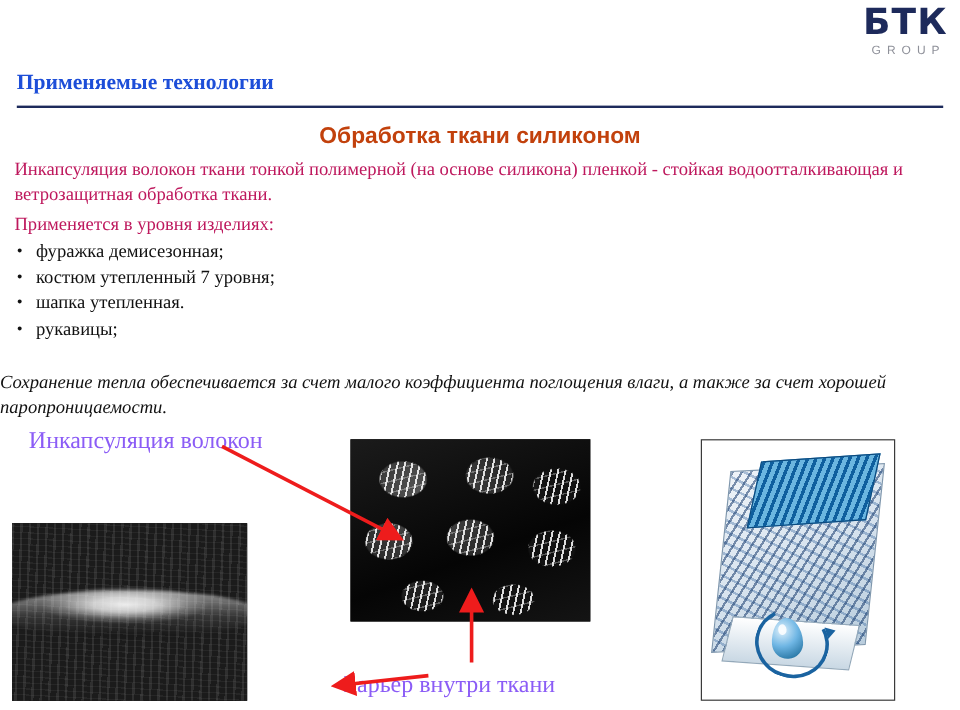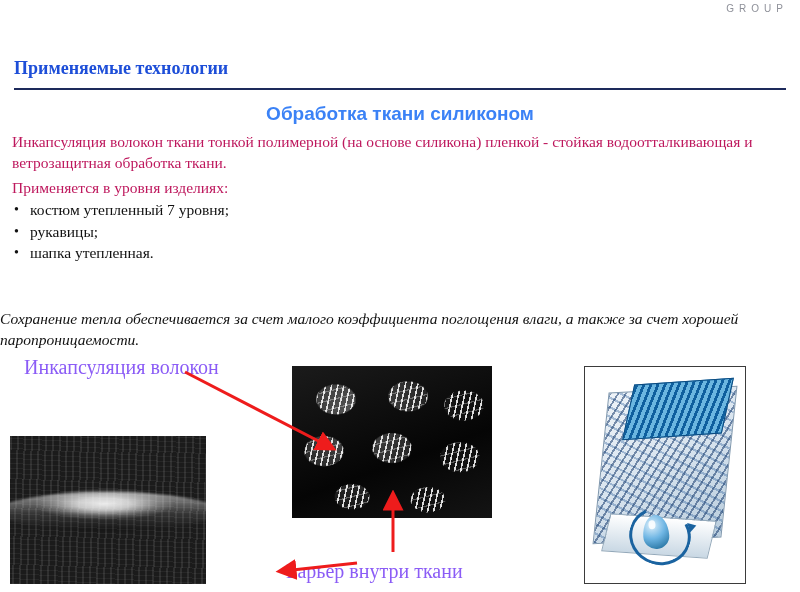--- a/index.html
+++ b/index.html
@@ -68,21 +68,21 @@
 
   
   .subtitle {
     position: absolute;
     top: 103px;
     left: 0;
     width: 800px;
     text-align: center;
     font-size: 19px;
     font-weight: bold;
-    color: #3b82f6;
+    color: #c2410c;
     font-family: "Liberation Sans", sans-serif;
   }
   .para {
     position: absolute;
     left: 12px;
     width: 780px;
     font-size: 15.5px;
     color: #be185d;
     line-height: 21px;
     font-family: "Liberation Serif", serif;
@@ -320,35 +320,37 @@
     width: 800px;
     height: 592px;
     pointer-events: none;
   }
 </style>
 </head>
 <body>
 
 <div class="logo-bar">
   <div class="logo-block">
+    <div class="logo-main">БТК</div>
     <div class="logo-sub">GROUP</div>
   </div>
 </div>
 
 <div class="slide-title">Применяемые технологии</div>
 <div class="title-rule"></div>
 
 <div class="subtitle">Обработка ткани силиконом</div>
 <div class="para p1">Инкапсуляция волокон  ткани тонкой полимерной (на основе силикона) пленкой - стойкая водоотталкивающая и ветрозащитная обработка ткани.</div>
 <div class="para p2">Применяется в уровня изделиях:</div>
 
 <ul class="bullets">
+  <li>фуражка демисезонная;</li>
   <li>костюм утепленный 7 уровня;</li>
+  <li>шапка утепленная.</li>
   <li>рукавицы;</li>
-  <li>шапка утепленная.</li>
 </ul>
 
 <div class="italic-note">Сохранение тепла обеспечивается за счет малого коэффициента поглощения влаги, а также за счет хорошей паропроницаемости.</div>
 
 <div class="panel panel-left">
   <div class="micro-left"></div>
   <div class="micro-left-band"></div>
 </div>
 
 <div class="panel panel-mid">

